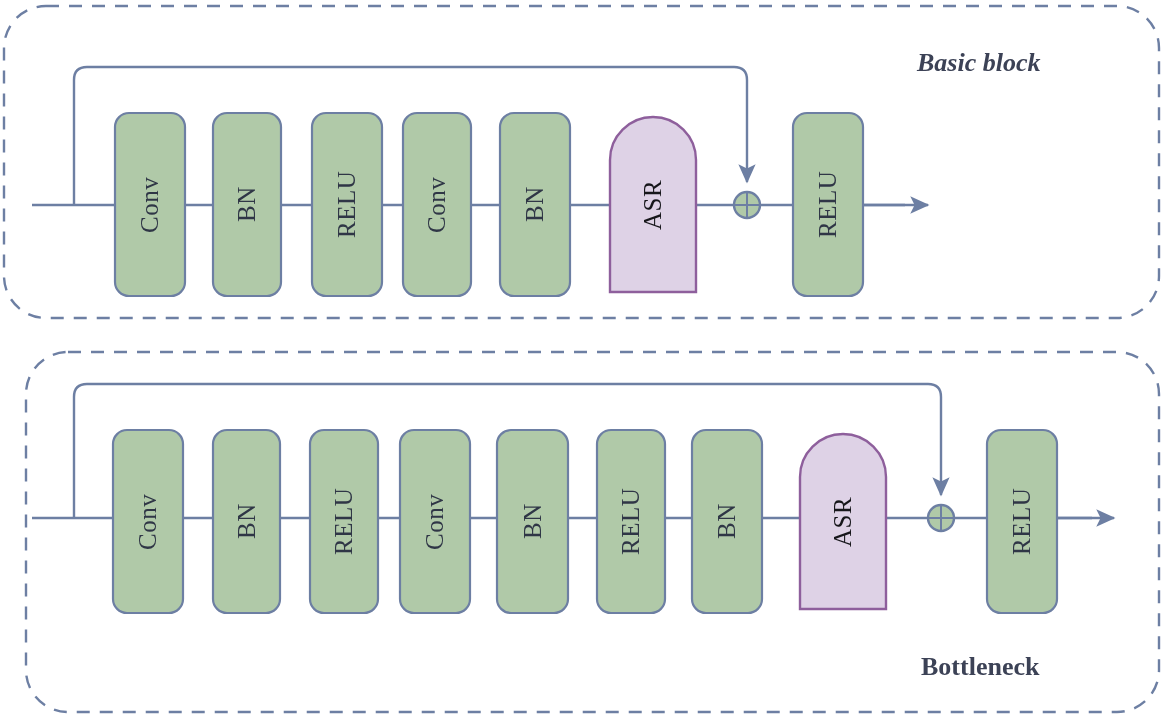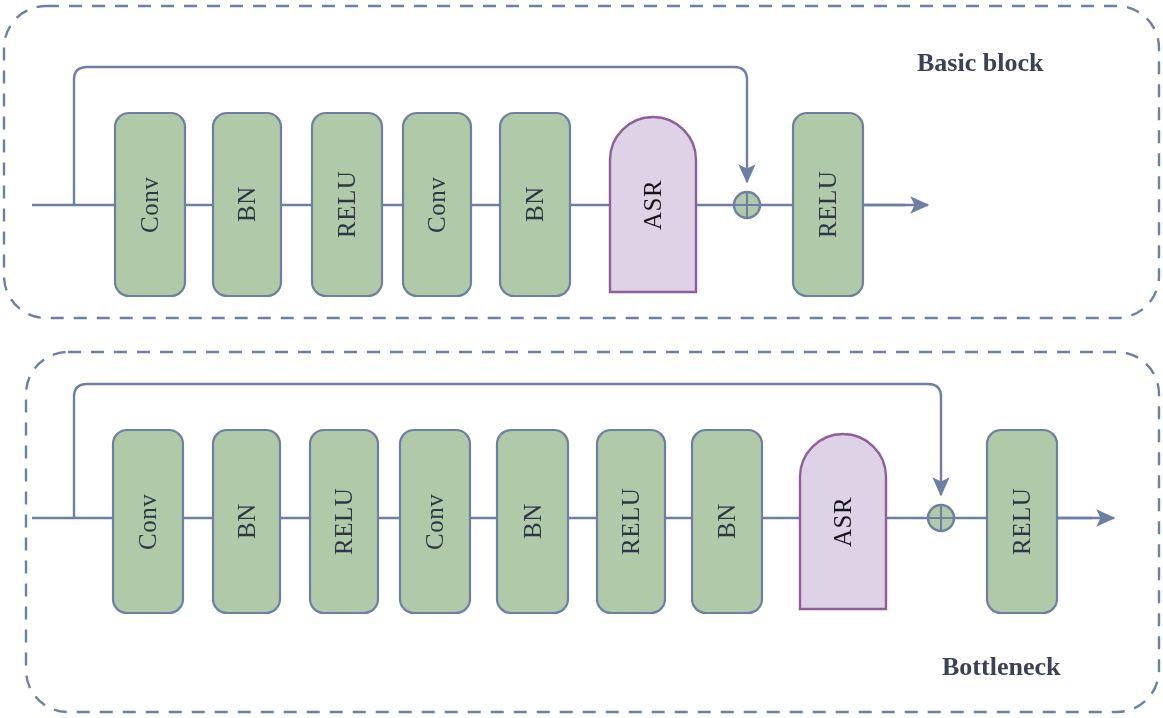--- a/index.html
+++ b/index.html
@@ -102,16 +102,16 @@
   <div class="blk-label" style="left:113px;top:430px;width:70px;height:183px;">Conv</div>
   <div class="blk-label" style="left:213px;top:430px;width:67px;height:183px;">BN</div>
   <div class="blk-label" style="left:310px;top:430px;width:68px;height:183px;">RELU</div>
   <div class="blk-label" style="left:400px;top:430px;width:70px;height:183px;">Conv</div>
   <div class="blk-label" style="left:497px;top:430px;width:71px;height:183px;">BN</div>
   <div class="blk-label" style="left:597px;top:430px;width:68px;height:183px;">RELU</div>
   <div class="blk-label" style="left:692px;top:430px;width:70px;height:183px;">BN</div>
   <div class="blk-label" style="left:800px;top:434px;width:86px;height:175px;color:#16161a;">ASR</div>
   <div class="blk-label" style="left:987px;top:430px;width:70px;height:183px;">RELU</div>
 
-  <div class="grp-title" style="left:917px;top:48px;">Basic block</div>
-  <div class="grp-title" style="left:942px;top:652px;">Bottleneck</div>
+  <div class="grp-title" style="left:917px;top:48px;font-style:italic;">Basic block</div>
+  <div class="grp-title" style="left:921px;top:652px;">Bottleneck</div>
 
 </div>
 
 </body></html>

